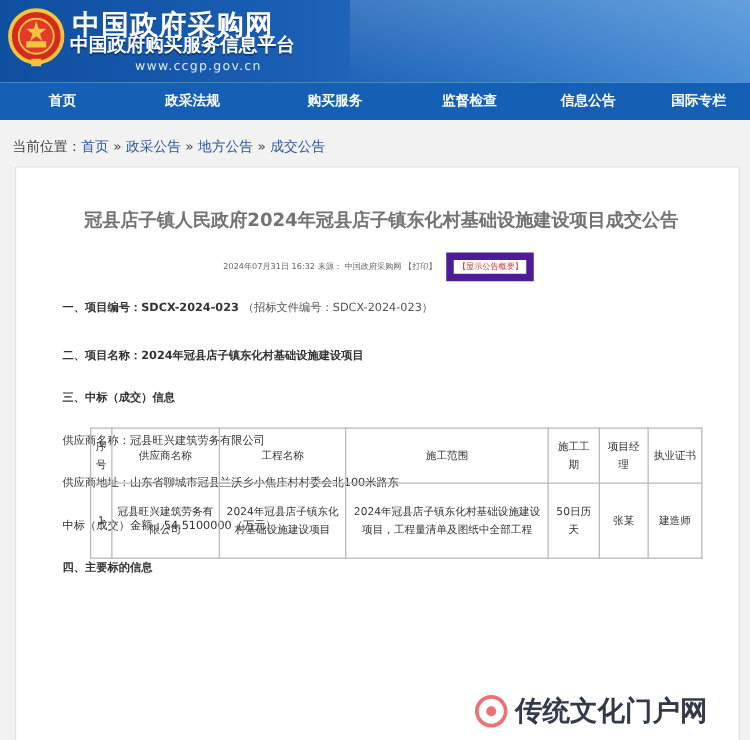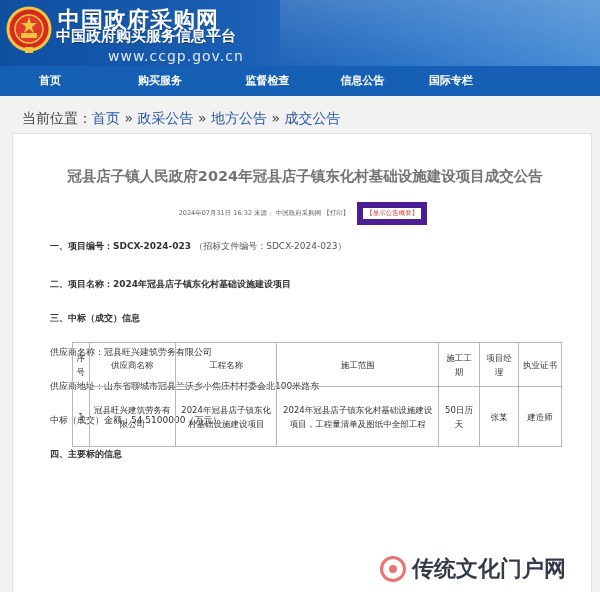--- a/index.html
+++ b/index.html
@@ -2,30 +2,30 @@
 <html><head>
 <meta charset="utf-8">
 <style>
   * { box-sizing: border-box; margin: 0; padding: 0; }
   html, body { width: 600px; height: 592px; overflow: hidden; background: #f2f2f2; font-family: "DejaVu Sans", sans-serif; }
   .banner { position: absolute; left: 0; top: 0; width: 600px; height: 66px; background: linear-gradient(90deg, #0f4fa0 0%, #1a5fb4 40%, #2f77c8 70%, #4a8fd6 100%); overflow: hidden; }
   .banner .sky { position: absolute; right: 0; top: 0; width: 320px; height: 66px; background: linear-gradient(180deg, rgba(255,255,255,0.15), rgba(255,255,255,0.0)); }
   .emblem { position: absolute; left: 6px; top: 5px; width: 46px; height: 50px; }
   .site-title { position: absolute; left: 58px; top: 5px; color: #ffffff; font-weight: bold; font-size: 22px; letter-spacing: 1px; text-shadow: 0 1px 0 rgba(0,0,0,0.35); }
   .site-subtitle { position: absolute; left: 56px; top: 27px; color: #ffffff; font-weight: bold; font-size: 15px; letter-spacing: 0px; text-shadow: 0 1px 0 rgba(0,0,0,0.35); }
-  .site-url { position: absolute; left: 108px; top: 48px; color: #dfe9f7; font-size: 14px; letter-spacing: 1px; }
+  .site-url { position: absolute; left: 108px; top: 48px; color: #dfe9f7; font-size: 10px; letter-spacing: 1px; }
   .navbar { position: absolute; left: 0; top: 66px; width: 600px; height: 30px; background: #1560b5; display: flex; align-items: center; }
   .nav-item { flex: 0 0 auto; color: #ffffff; font-size: 11px; font-weight: bold; text-align: center; height: 30px; line-height: 30px; }
   .nav-item.home { width: 100px; }
   .nav-item.law { width: 108px; }
   .nav-item.info { width: 120px; }
   .nav-item.sup { width: 95px; }
   .nav-item.notice { width: 95px; }
   .nav-item.intl { width: 82px; }
-  .crumb { position: absolute; left: 10px; top: 110px; font-size: 14px; color: #444; white-space: nowrap; margin-left: 12px; }
+  .crumb { position: absolute; left: 10px; top: 110px; font-size: 11px; color: #444; white-space: nowrap; }
   .crumb span { color: #444; }
   .crumb .link { color: #2a59a0; }
   .content { position: absolute; left: 12px; top: 133px; width: 580px; height: 470px; background: #ffffff; border: 1px solid #e2e2e2; }
   .title { position: absolute; left: 22px; top: 33px; width: 540px; text-align: center; font-size: 14.5px; font-weight: bold; color: #737373; letter-spacing: 0px; white-space: nowrap; }
   .meta { position: absolute; left: 0; top: 68px; width: 580px; text-align: center; font-size: 6.5px; color: #666; white-space: nowrap; }
   .meta .tag { display: inline-block; border: 6px solid #4c1d95; color: #d23c3c; padding: 1px 3px; margin-left: 6px; font-size: 6.5px; }
   .sec { position: absolute; left: 37px; font-size: 9px; color: #333; white-space: nowrap; }
   .sec.b { font-weight: bold; }
   .sec .light { font-weight: normal; color: #555; }
   .table { position: absolute; left: 72px; top: 342px; width: 490px; border-collapse: collapse; font-size: 8.5px; color: #333; }
@@ -48,20 +48,21 @@
     <rect x="15" y="28" width="16" height="5" fill="#f5c542"></rect>
     <rect x="19" y="42" width="8" height="6" fill="#f5c542"></rect>
   </svg>
   <div class="site-title">中国政府采购网</div>
   <div class="site-subtitle">中国政府购买服务信息平台</div>
   <div class="site-url">www.ccgp.gov.cn</div>
 </div>
 
 <div class="navbar">
   <div class="nav-item home">首页</div>
+  <div class="nav-item law">政采法规</div>
   <div class="nav-item info">购买服务</div>
   <div class="nav-item sup">监督检查</div>
   <div class="nav-item notice">信息公告</div>
   <div class="nav-item intl">国际专栏</div>
 </div>
 
 <div class="crumb">
   <span>当前位置：</span><span class="link">首页</span>
   <span>»</span>
   <span class="link">政采公告</span>

